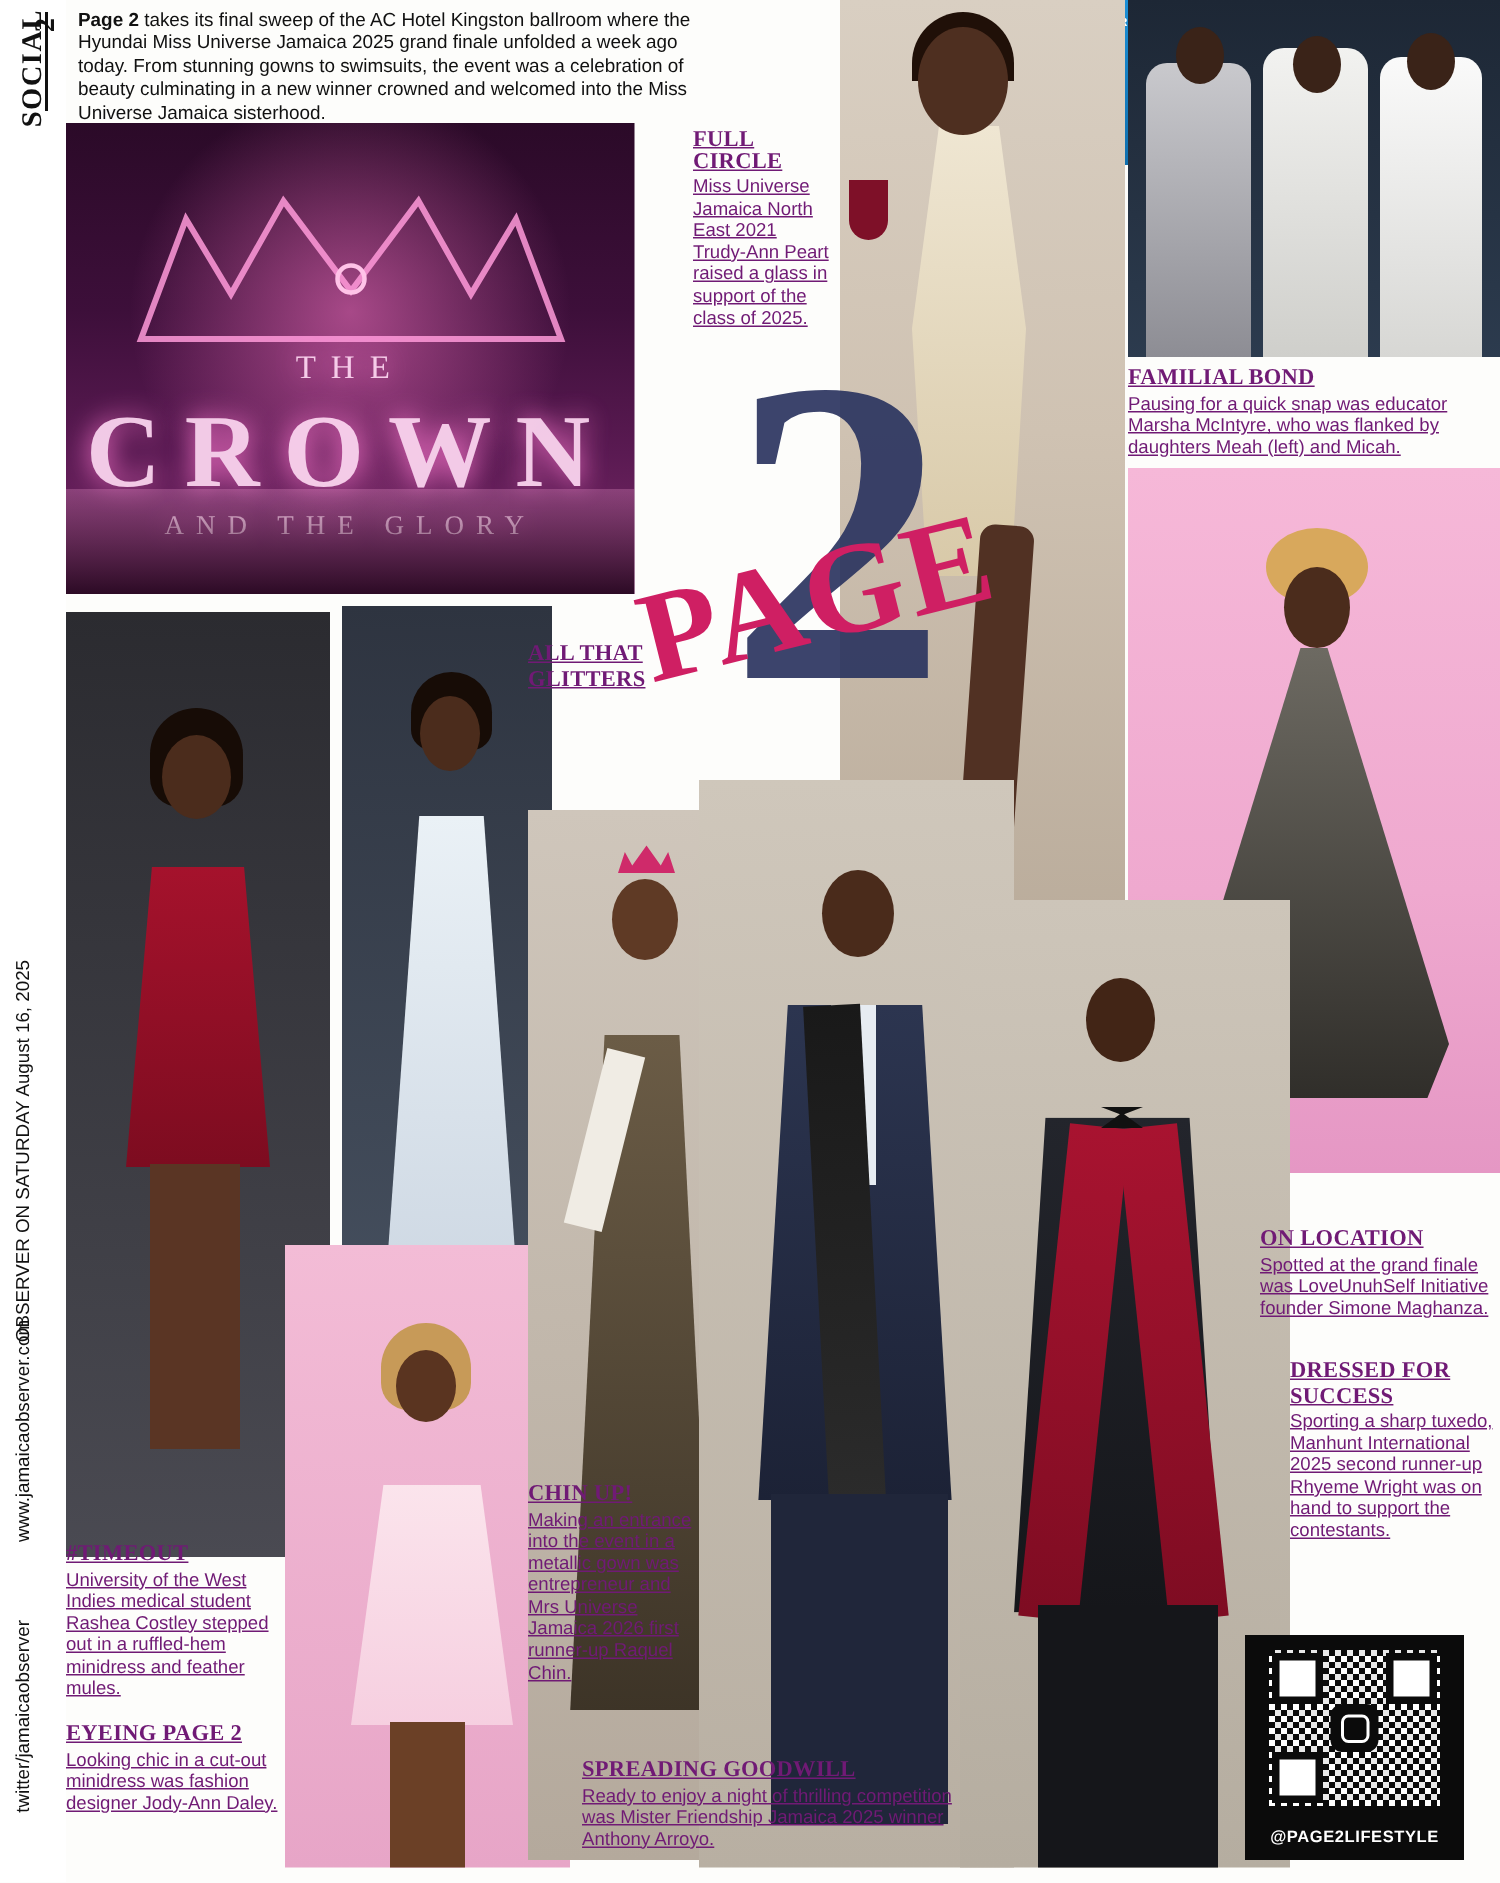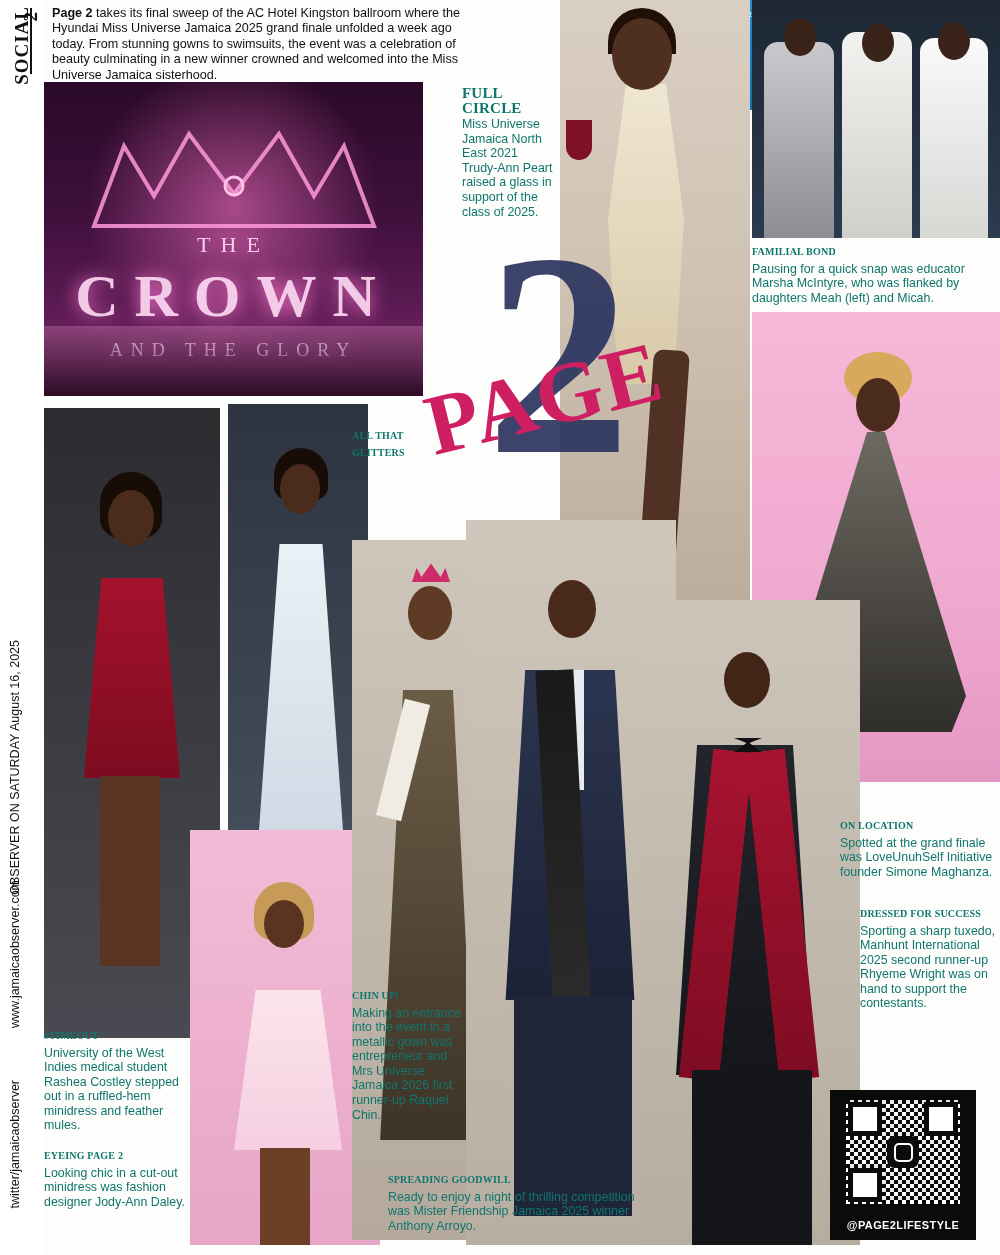--- a/index.html
+++ b/index.html
@@ -64,21 +64,21 @@
     position:absolute;left:50%;top:34px;transform:translateX(-50%);
     width:300px;height:120px;
     border:0;
   }
   #crown .word1,#crown .word2,#crown .word3{
     position:absolute;left:0;width:100%;text-align:center;
     font-family:"Liberation Serif", serif;color:#ffd9f3;opacity:.92;
     letter-spacing:10px;text-transform:uppercase;text-shadow:0 0 18px #ff7ad1;
   }
   #crown .word1{top:150px;font-size:22px;}
-  #crown .word2{top:180px;font-size:60px;letter-spacing:16px;font-weight:bold;text-align:center;}
+  #crown .word2{top:180px;font-size:69px;letter-spacing:16px;font-weight:bold;text-align:center;}
   #crown .word3{top:258px;font-size:18px;letter-spacing:8px;}
   #crown .floor{
     position:absolute;left:0;bottom:0;width:100%;height:70px;
     background:linear-gradient(rgba(255,170,220,.25),rgba(30,5,25,.85));
   }
 
   
   #gown{
     left:560px;top:0;width:190px;height:640px;
     background:linear-gradient(#d9cfc2 0%, #cfc2b2 45%, #b9ab9a 100%);
@@ -196,24 +196,24 @@
   }
   .wm-page{
     position:absolute;left:4px;top:112px;
     font-family:"Liberation Serif", serif;
     font-size:86px;font-weight:bold;letter-spacing:2px;
     color:#cf1f63;
     transform:rotate(-14deg);
   }
 
   
-  .cap{position:absolute;color:#0f766e;}
+  .cap{position:absolute;color:#701a75;text-decoration:underline;}
   .cap .hd{
     font-family:"Liberation Serif", serif;
-    font-weight:bold;font-size:10px;line-height:16.5px;
+    font-weight:bold;font-size:15px;line-height:16.5px;
     letter-spacing:.2px;
   }
   .cap .bd{
     font-size:12.4px;line-height:14.6px;margin-top:1px;
   }
 
   #cap-full{left:462px;top:86px;width:92px;}
   #cap-familial{left:752px;top:244px;width:246px;}
   #cap-glitters{left:352px;top:428px;width:106px;}
   #cap-onloc{left:840px;top:818px;width:160px;}

